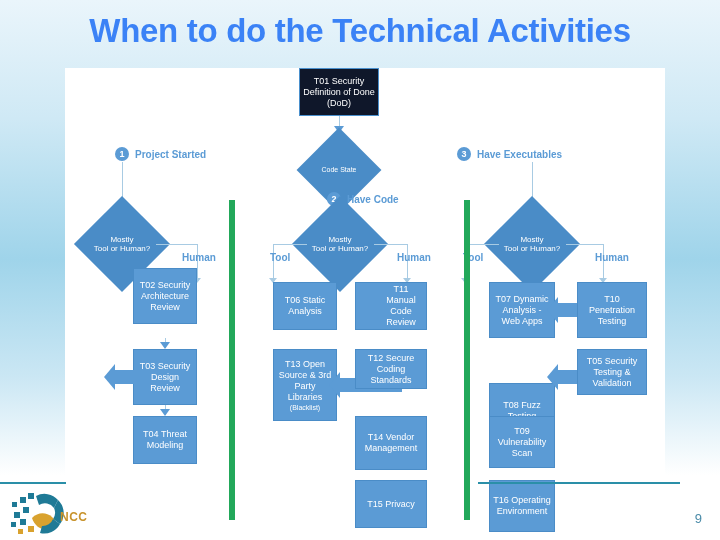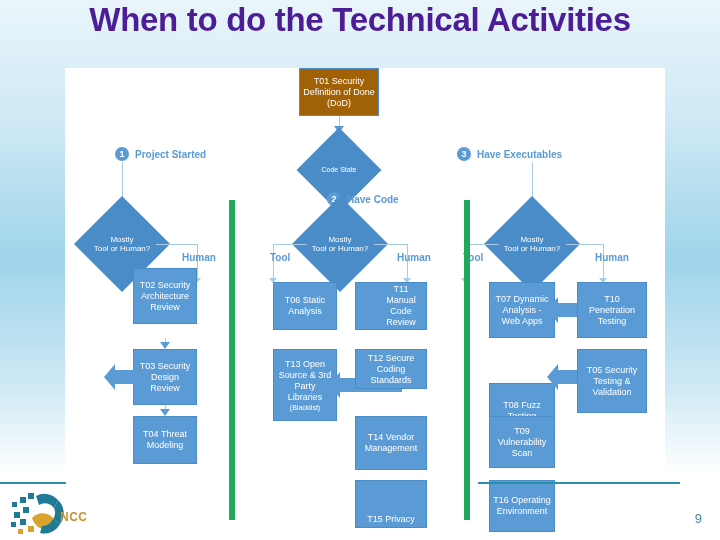--- a/index.html
+++ b/index.html
@@ -12,25 +12,25 @@
         #cfe9f5 22%,
         #9fd4ea 48%,
         #cbe7f4 70%,
         #ffffff 88%,
         #ffffff 100%);
   }
 
   
   #slide-title {
     position: absolute;
-    left: 0; right: 0; top: 1px;
+    left: 0; right: 0; top: 12px;
     text-align: center;
     font-size: 33px;
     font-weight: bold;
-    color: #4c1d95;
+    color: #3b82f6;
     letter-spacing: -0.3px;
     white-space: nowrap;
   }
 
   
   #diagram-canvas {
     position: absolute;
     left: 65px; top: 68px;
     width: 600px; height: 465px;
     background: #ffffff;
@@ -44,21 +44,21 @@
     font-size: 9px;
     line-height: 11px;
     text-align: center;
     display: flex;
     align-items: center;
     justify-content: center;
     padding: 2px 3px;
     border: 1px solid #4a8cc7;
   }
   .proc-box.header-box {
-    background: #a16207;
+    background: #0f172a;
     border-color: #4a90cd;
     text-align: center;
   }
   .proc-box .sub {
     display: block;
     font-size: 7px;
     line-height: 8px;
     margin-top: 1px;
   }
 
@@ -292,21 +292,21 @@
   </div>
 
   <div class="proc-box" style="left:290px; top:281px; width:72px; height:40px;">
     <span>T12 Secure Coding Standards</span>
   </div>
 
   <div class="proc-box" style="left:290px; top:348px; width:72px; height:54px;">
     <span>T14 Vendor Management</span>
   </div>
 
-  <div class="proc-box" style="left:290px; top:412px; width:72px; height:48px;align-items:flex-end;">
+  <div class="proc-box" style="left:290px; top:412px; width:72px; height:48px;">
     <span>T15 Privacy</span>
   </div>
 
   <div class="proc-box" style="left:424px; top:214px; width:66px; height:56px;">
     <span>T07 Dynamic Analysis - Web Apps</span>
   </div>
   <div class="block-arrow-left" style="left:493px; top:235px; width:62px;"></div>
 
   <div class="proc-box" style="left:424px; top:281px; width:66px; height:56px;margin-top:34px;">
     <span>T08 Fuzz Testing</span>
@@ -318,21 +318,21 @@
   </div>
 
   <div class="proc-box" style="left:424px; top:412px; width:66px; height:52px;">
     <span>T16 Operating Environment</span>
   </div>
 
   <div class="proc-box" style="left:512px; top:214px; width:70px; height:56px;">
     <span>T10 Penetration Testing</span>
   </div>
 
-  <div class="proc-box" style="left:512px; top:281px; width:70px; height:64px;">
+  <div class="proc-box" style="left:512px; top:281px; width:70px; height:46px;">
     <span>T05 Security Testing &amp; Validation</span>
   </div>
 
   <div class="green-bar" style="left:164px; top:132px; height:320px;"></div>
   <div class="green-bar" style="left:399px; top:132px; height:320px;"></div>
 
 </div>
 
 <div id="footer-rule"></div>
 <div id="footer-rule-right"></div>

